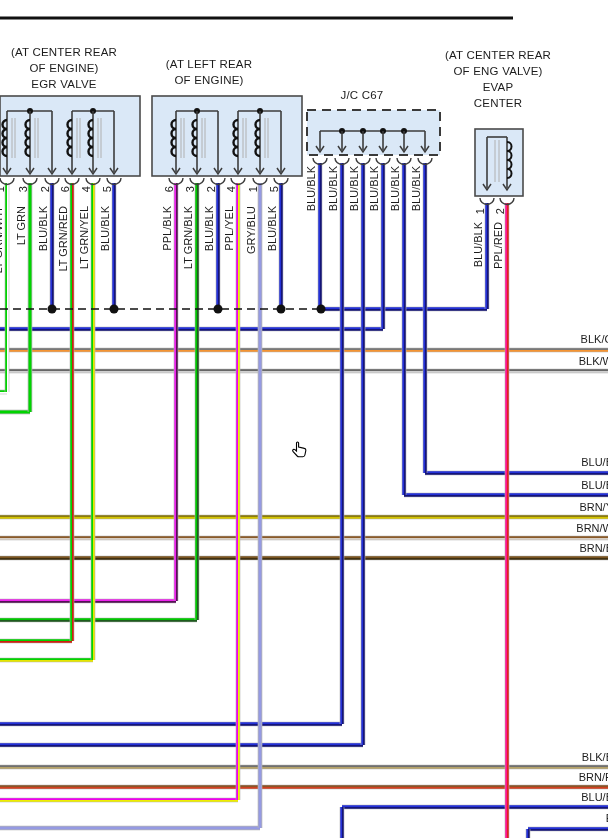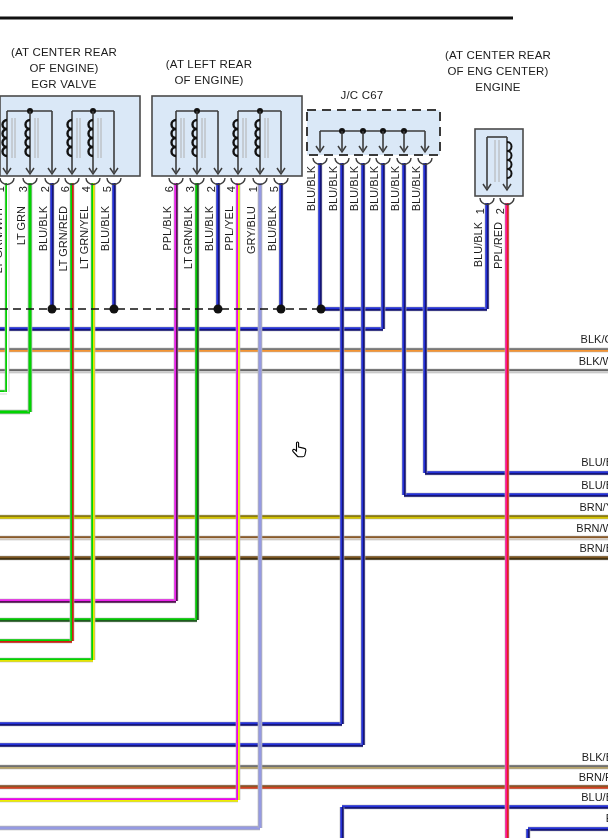--- a/index.html
+++ b/index.html
@@ -311,22 +311,23 @@
 
   <div class="heading" style="left:143px;top:56px;width:132px">
     <div>(AT LEFT REAR</div>
     <div>OF ENGINE)</div>
   </div>
 
   <div class="heading" style="left:320px;top:87px;width:84px">J/C C67</div>
 
   <div class="heading" style="left:433px;top:47px;width:130px">
     <div>(AT CENTER REAR</div>
-    <div>OF ENG CENTER)</div>
-    <div>ENGINE</div>
+    <div>OF ENG VALVE)</div>
+    <div>EVAP</div>
+    <div>CENTER</div>
   </div>
 
   <div id="labels">
       <div class="vnum" style="left: -7px; top: 186px;">1</div>
       <div class="vlabel" style="left: -9px; top: 206px;">LT GRN/WHT</div>
       <div class="vnum" style="left: 16px; top: 186px;">3</div>
       <div class="vlabel" style="left: 14px; top: 206px;">LT GRN</div>
       <div class="vnum" style="left: 38px; top: 186px;">2</div>
       <div class="vlabel" style="left: 36px; top: 206px;">BLU/BLK</div>
       <div class="vnum" style="left: 58px; top: 186px;">6</div>

